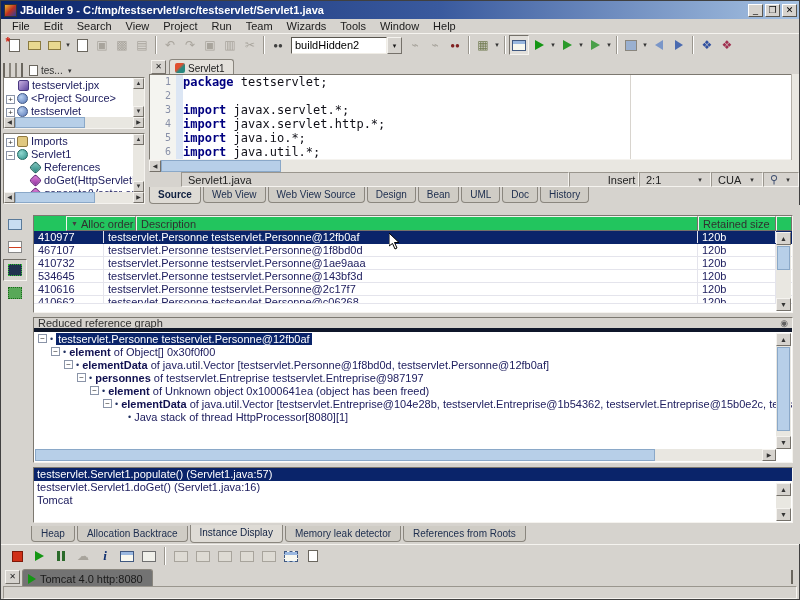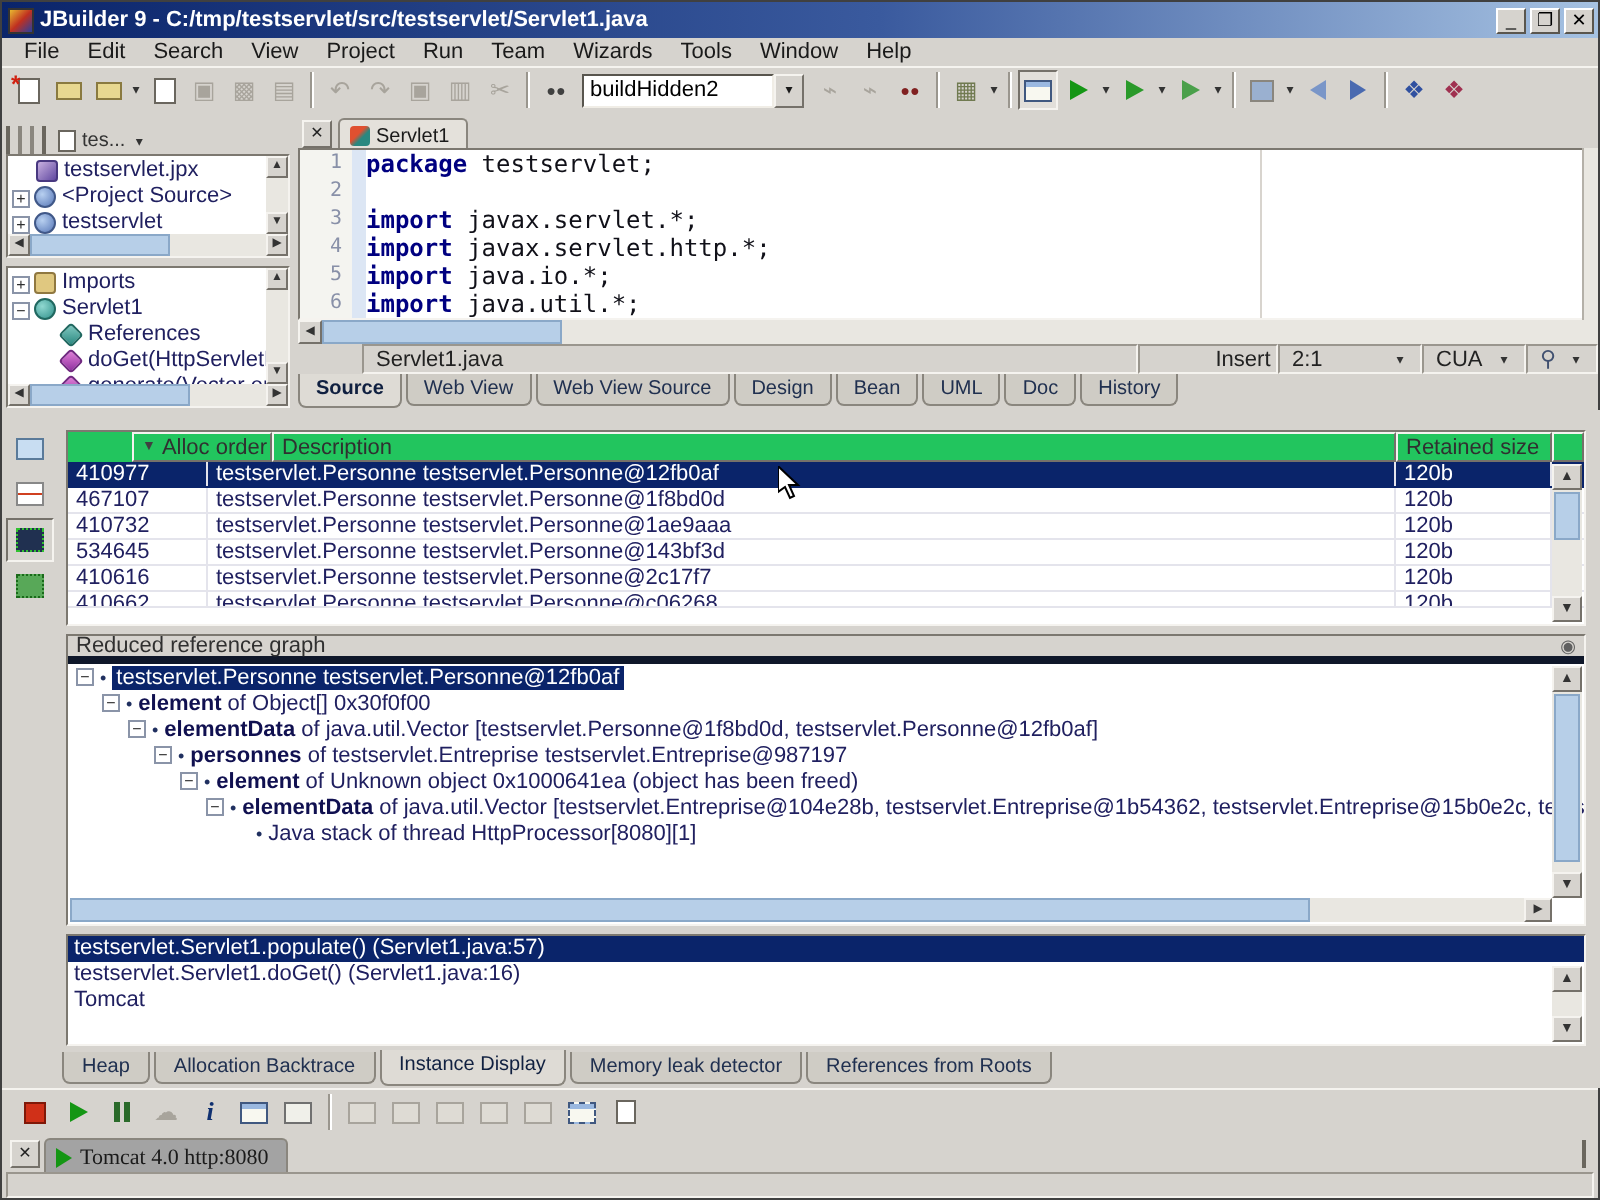--- a/index.html
+++ b/index.html
@@ -156,22 +156,22 @@
   .pausebars { display:flex; gap:2px; } .pausebars i { width:3px; height:10px; background:#2a6a2a; }
   .infoi { font-family:"Liberation Serif",serif; font-weight:bold; font-style:italic; color:#103070; font-size:13px; }
   .winicon { width:14px; height:11px; border:1px solid #707070; background:#f0f0ea; }
   .winicon.blue { background:linear-gradient(#9ab8e0 30%, #f8f8f0 30%); border-color:#405880; }
   .winicon.dis { border-color:#a8a49c; background:#dedbd4; }
 
   
   .runtabs { position:absolute; top:566px; left:0; right:0; height:19px; display:flex; align-items:flex-end; padding-left:4px; }
   .runclose { width:15px; height:14px; margin:0 2px 2px 0; background:#d6d3ce; border:1px solid;
     border-color:#f5f3ef #75716a #75716a #f5f3ef; font-size:8px; text-align:center; line-height:12px; color:#222; }
-  .runtab { height:17px; padding:2px 9px 0 5px; background:#a3a3a3; border:1px solid #8a867e; border-bottom:none;
-    border-radius:3px 3px 0 0; display:flex; align-items:center; gap:4px;font-family:Liberation Serif, serif; }
+  .runtab { height:17px; padding:2px 9px 0 5px; background:#737373; border:1px solid #8a867e; border-bottom:none;
+    border-radius:3px 3px 0 0; display:flex; align-items:center; gap:4px; }
   .tomicon { width:0; height:0; border-left:8px solid #149614; border-top:5px solid transparent; border-bottom:5px solid transparent; position:relative; }
   .runtabs .rpage { margin-left:auto; margin-right:6px; margin-bottom:3px; }
 
   .statusbar { position:absolute; top:585px; left:2px; right:2px; height:13px; background:#d6d3ce;
     border:1px solid; border-color:#9a968e #f5f3ef #f5f3ef #9a968e; }
 
   .cursor { position:absolute; top:232px; left:388px; z-index:50; }
 </style>
 </head>
 <body>

